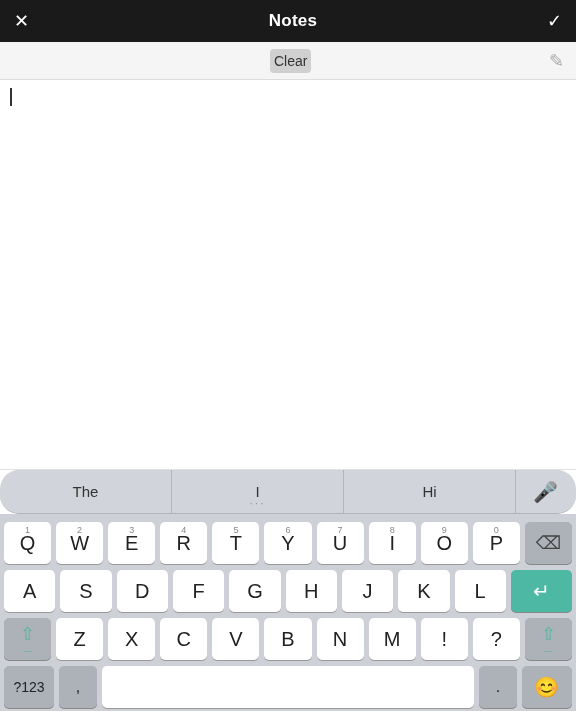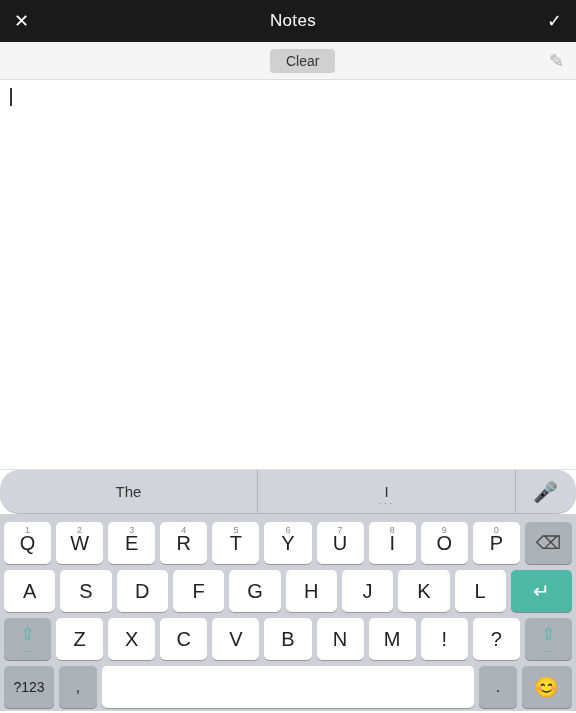--- a/index.html
+++ b/index.html
@@ -16,21 +16,21 @@
       background: #1a1a1a;
       height: 42px;
       display: flex;
       align-items: center;
       justify-content: center;
       position: relative;
     }
     .header-title {
       color: #fff;
       font-size: 17px;
-      font-weight: 400;
+      font-weight: 700;
       letter-spacing: 0.3px;
       margin-left: 10px;
     }
     .header-close {
       position: absolute;
       left: 14px;
       color: #fff;
       font-size: 18px;
       cursor: pointer;
       font-weight: 300;
@@ -50,21 +50,21 @@
       height: 38px;
       display: flex;
       align-items: center;
       padding: 0 10px;
       position: relative;
     }
     .clear-btn {
       background: #d0d0d0;
       border: none;
       border-radius: 4px;
-      padding: 4px 16px;
+      padding: 4px 4px;
       font-size: 14px;
       color: #333;
       cursor: pointer;
       position: absolute;
       left: 270px;
     }
     .pencil-icon {
       position: absolute;
       right: 12px;
       color: #aaa;
@@ -294,20 +294,23 @@
 </div>
 
 <div class="autocomplete-bar">
   <div class="autocomplete-item">
     <span>The</span>
   </div>
   <div class="autocomplete-item">
     <span>I</span>
     <span class="autocomplete-dots">···</span>
   </div>
+  <div class="autocomplete-item">
+    <span>Hi</span>
+  </div>
   <div class="mic-btn">
     <span>🎤</span>
   </div>
 </div>
 
 <div class="keyboard">
 
   <div class="key-row">
 
     <div class="key row1-key">

